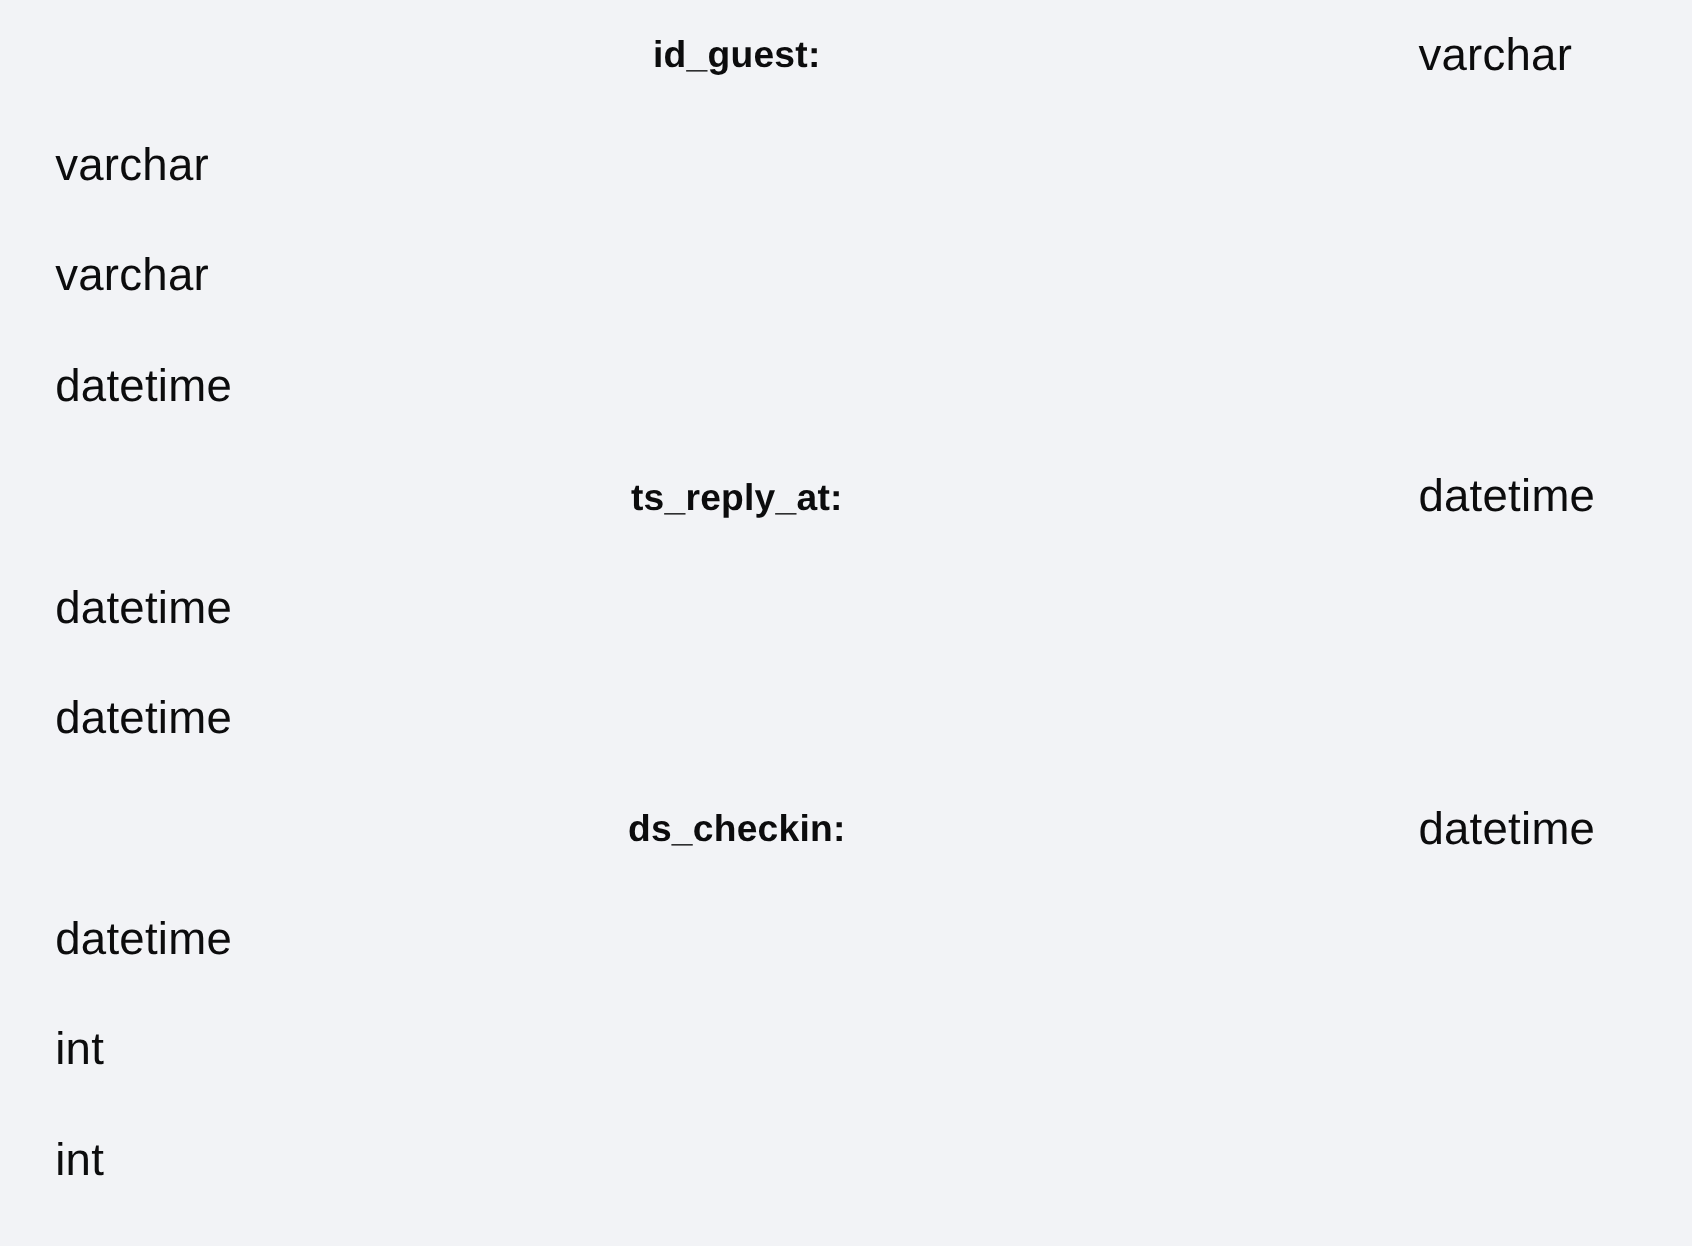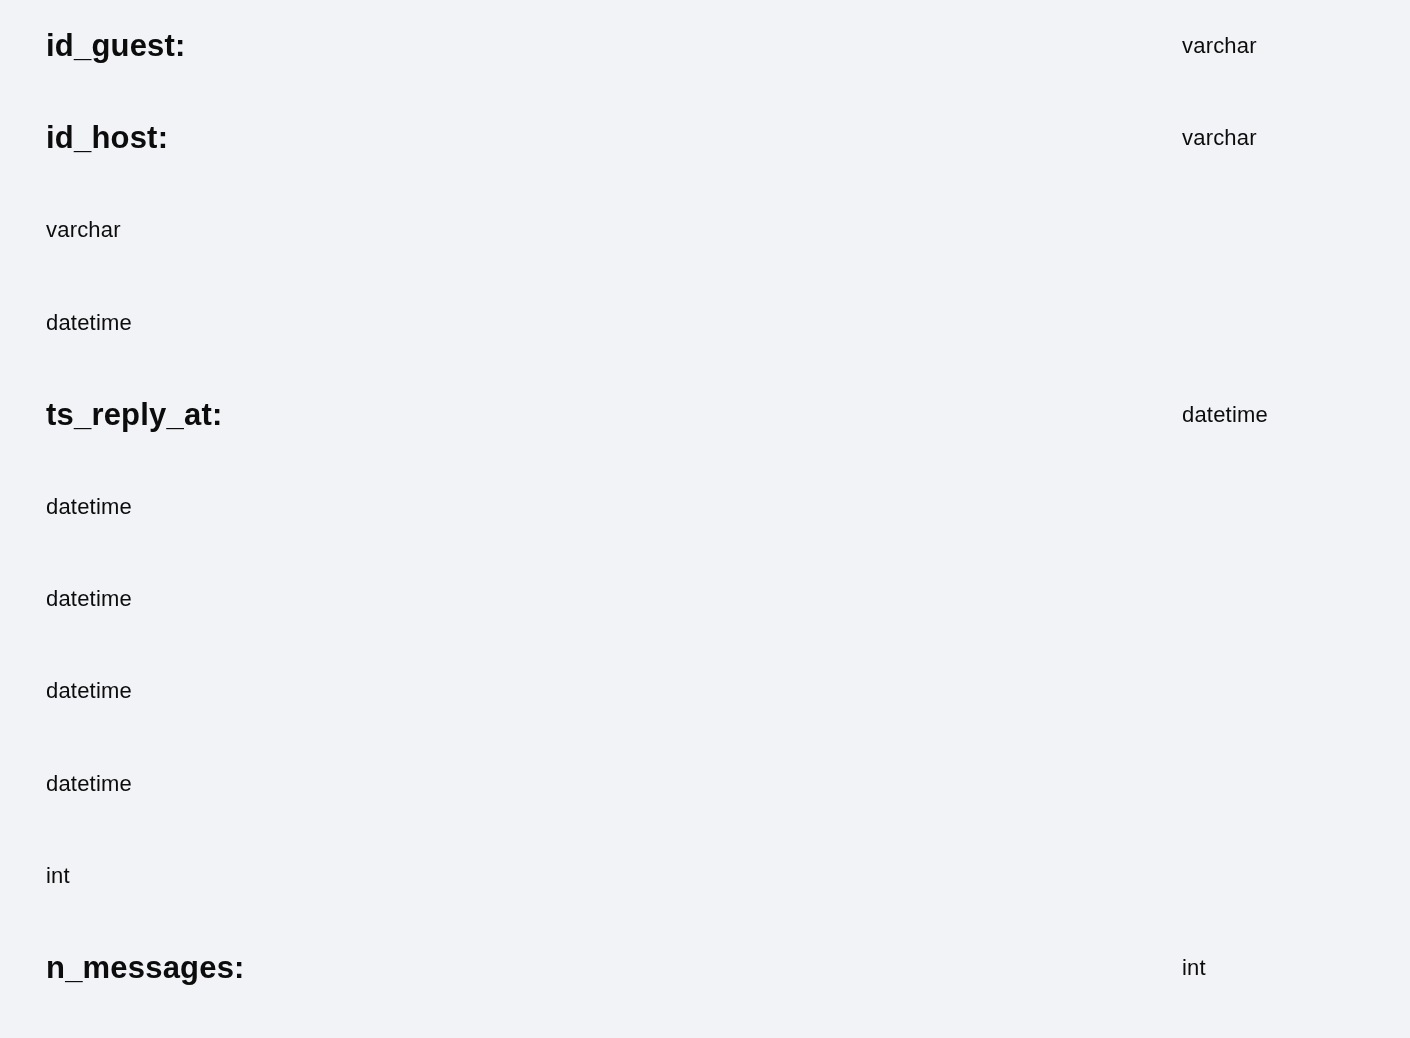--- a/index.html
+++ b/index.html
@@ -27,39 +27,39 @@
     flex: 0 0 auto;
     display: grid;
     grid-template-columns: 1136px 1fr;
     align-items: center;
   }
   .field-name {
     font-size: 31px;
     font-weight: 700;
     letter-spacing: 0.2px;
     white-space: nowrap;
+    text-align: center;
   }
   .field-type {
-    font-size: 22px;
+    font-size: 38px;
     font-weight: 400;
     letter-spacing: 0.2px;
     white-space: nowrap;
   }
 </style>
 </head>
 <body>
 
 <div class="schema-list">
   <div class="schema-row">
     <span class="field-name">id_guest:</span>
     <span class="field-type">varchar</span>
   </div>
 
   <div class="schema-row">
-    <span class="field-name">id_host:</span>
     <span class="field-type">varchar</span>
   </div>
 
   <div class="schema-row">
     <span class="field-type">varchar</span>
   </div>
 
   <div class="schema-row">
     <span class="field-type">datetime</span>
   </div>
@@ -71,28 +71,28 @@
 
   <div class="schema-row">
     <span class="field-type">datetime</span>
   </div>
 
   <div class="schema-row">
     <span class="field-type">datetime</span>
   </div>
 
   <div class="schema-row">
+    <span class="field-name">ds_checkin:</span>
     <span class="field-type">datetime</span>
   </div>
 
   <div class="schema-row">
     <span class="field-type">datetime</span>
   </div>
 
   <div class="schema-row">
     <span class="field-type">int</span>
   </div>
 
   <div class="schema-row">
-    <span class="field-name">n_messages:</span>
     <span class="field-type">int</span>
   </div>
 </div>
 
 </body></html>

